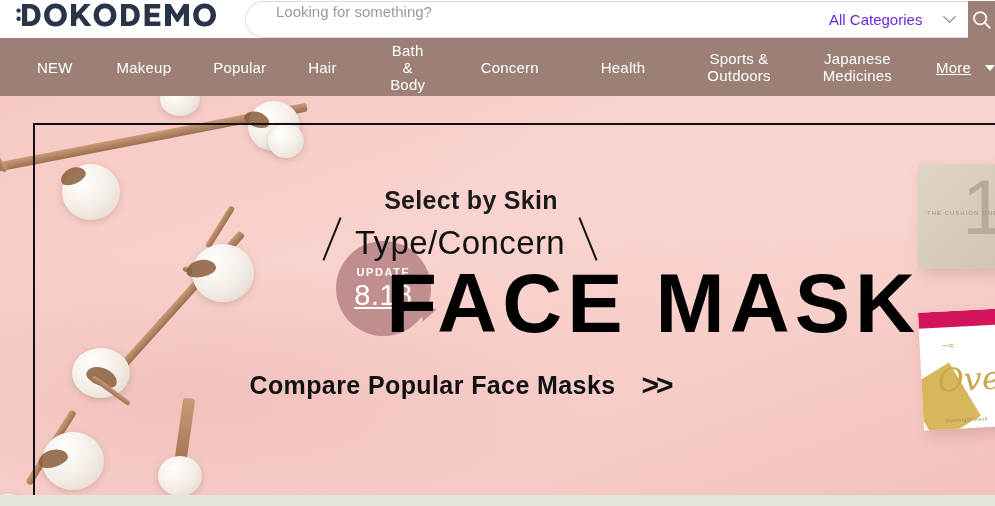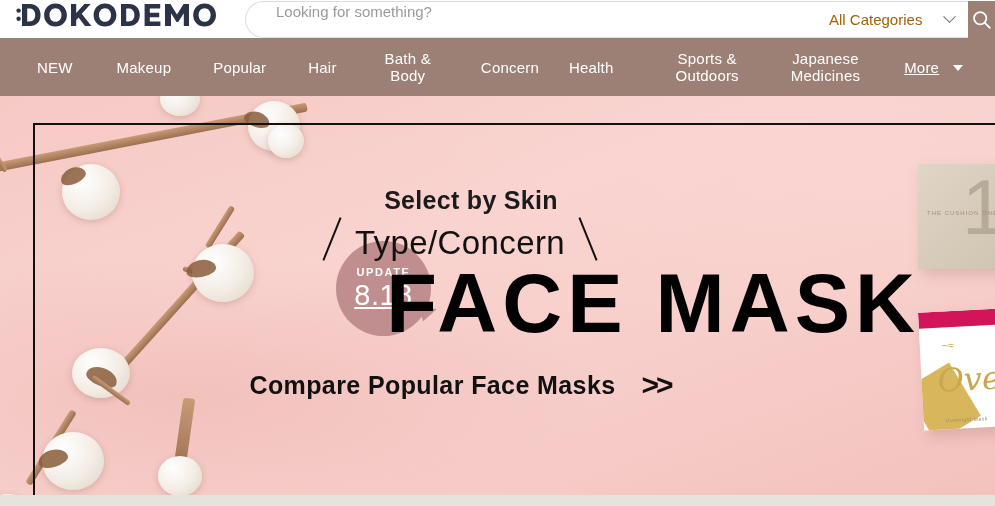--- a/index.html
+++ b/index.html
@@ -36,21 +36,21 @@
     font-family:"Liberation Sans", sans-serif;
     height:37px;
   }
   .search-input::placeholder { color:#9a9a9a; }
   .cat-select {
     flex:0 0 155px;
     border:1px solid #dcdcdc; border-left:none; border-right:none;
     background:#fff;
     display:flex; align-items:center; justify-content:space-between;
     padding:0 14px 0 16px;
-    font-size:15px; color:#a16207; cursor:pointer;
+    font-size:15px; color:#6d28d9; cursor:pointer;
     height:37px;
     text-align:right;
   }
   .chev {
     width:9px; height:9px;
     border-right:1.6px solid #777; border-bottom:1.6px solid #777;
     transform:rotate(45deg) translate(-2px,-2px);
   }
   .search-btn {
     flex:1 1 auto;
@@ -243,21 +243,21 @@
   </div>
 
   <div class="nav">
     <div class="nav-item" style="margin-left:37px">NEW</div>
     <div class="nav-item" style="margin-left:44px">Makeup</div>
     <div class="nav-item" style="margin-left:42px">Popular</div>
     <div class="nav-item" style="margin-left:42px">Hair</div>
     <div class="nav-item" style="margin-left:48px">Bath &amp;
 Body</div>
     <div class="nav-item" style="margin-left:50px">Concern</div>
-    <div class="nav-item" style="margin-left:30px">Health</div>
+    <div class="nav-item" style="margin-left:62px">Health</div>
     <div class="nav-item" style="margin-left:62px">Sports &amp;
 Outdoors</div>
     <div class="nav-item" style="margin-left:52px">Japanese
 Medicines</div>
     <div class="nav-item more" style="margin-left:44px">
       <span>More</span>
       <span class="caret"></span>
     </div>
   </div>
 

